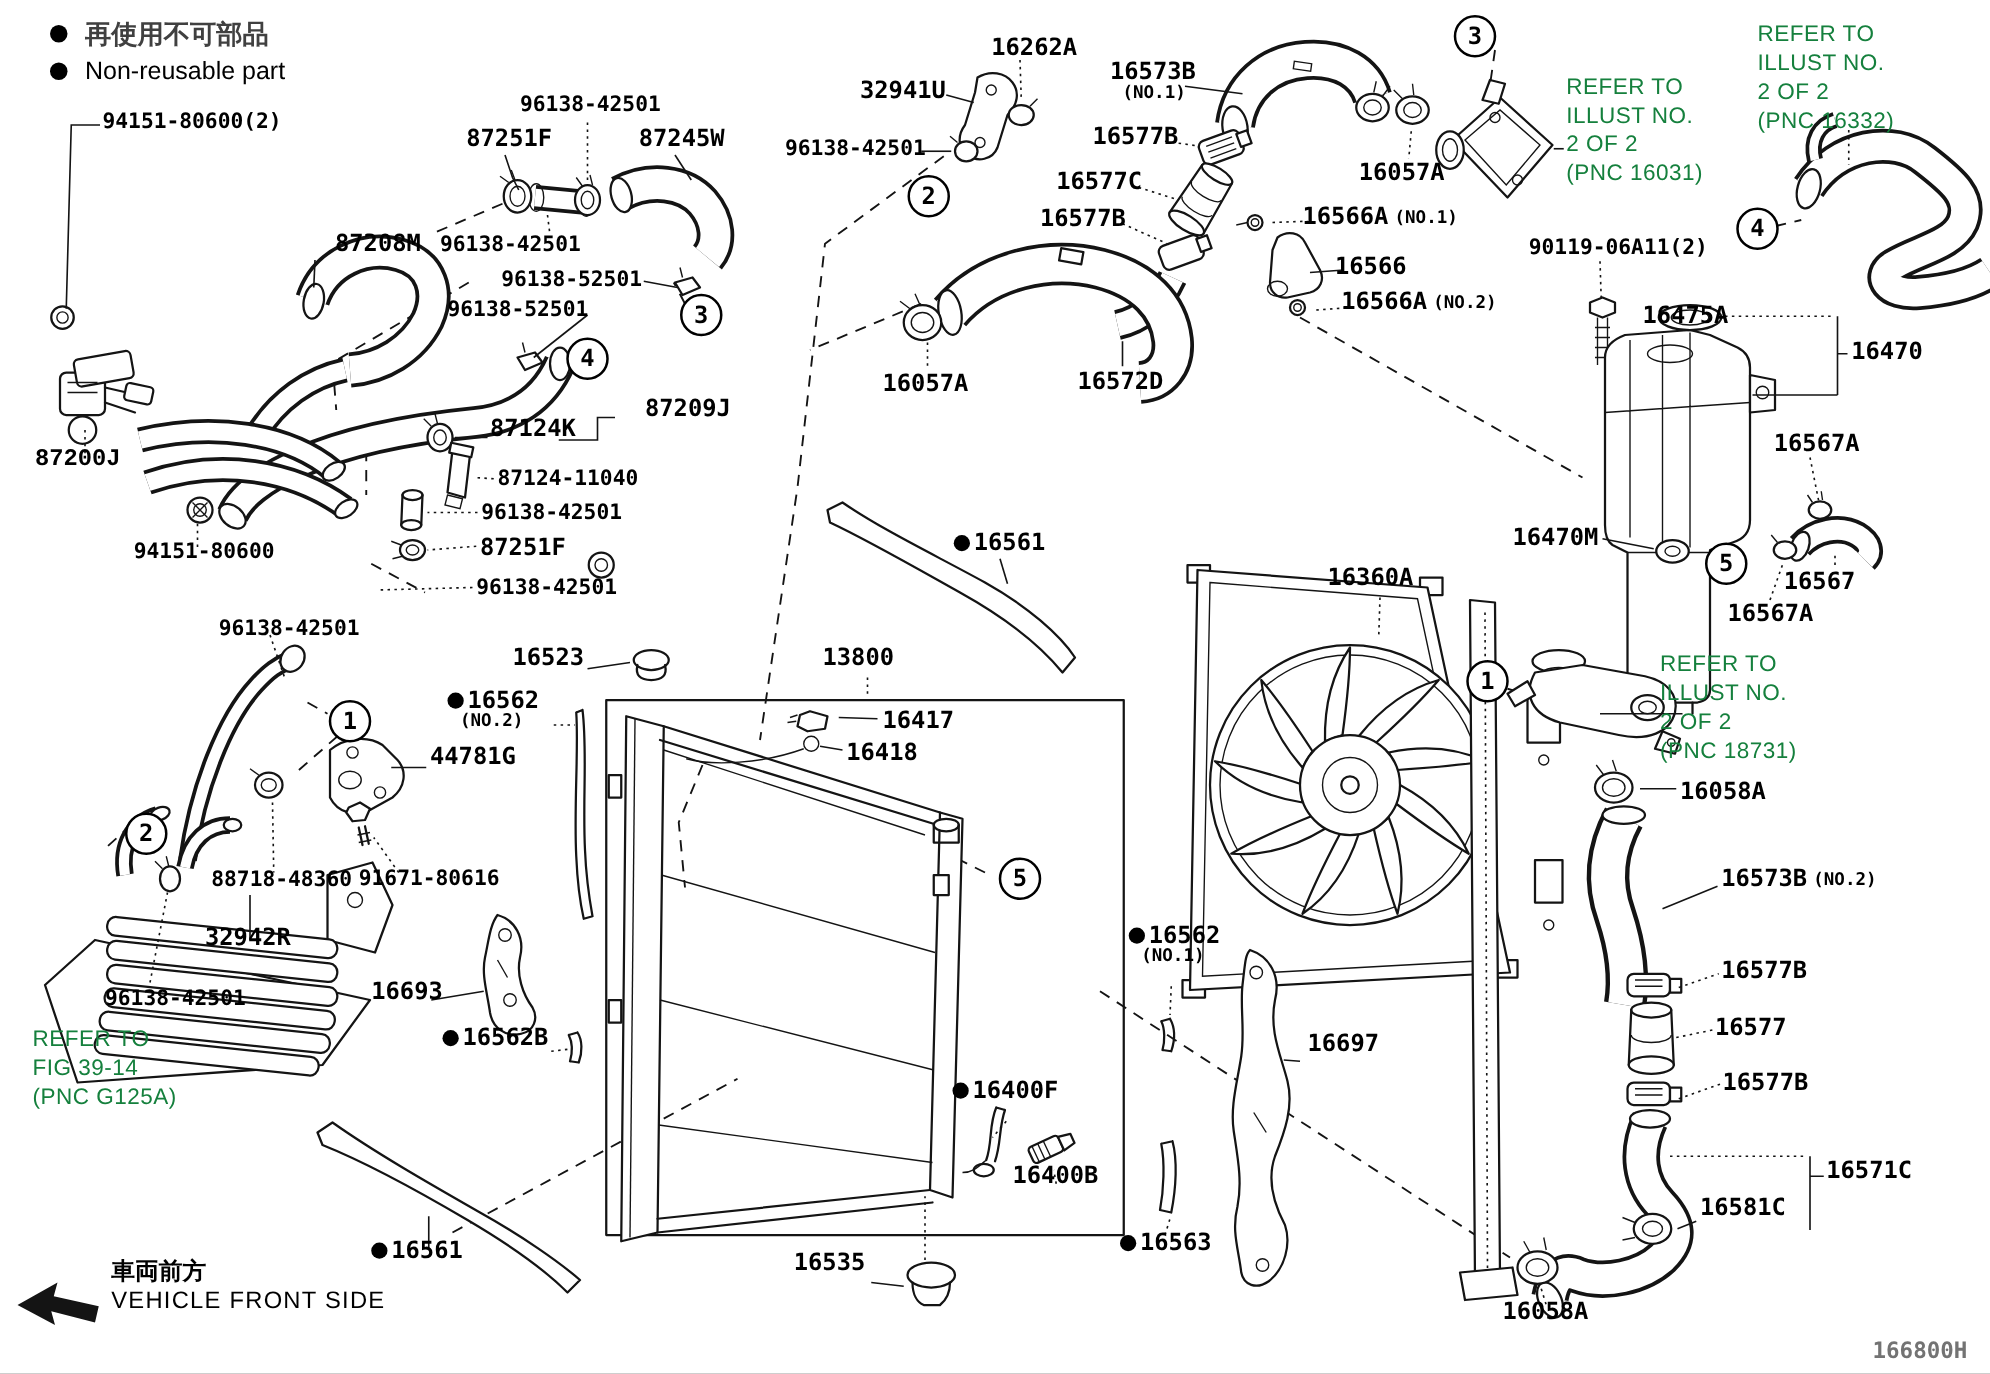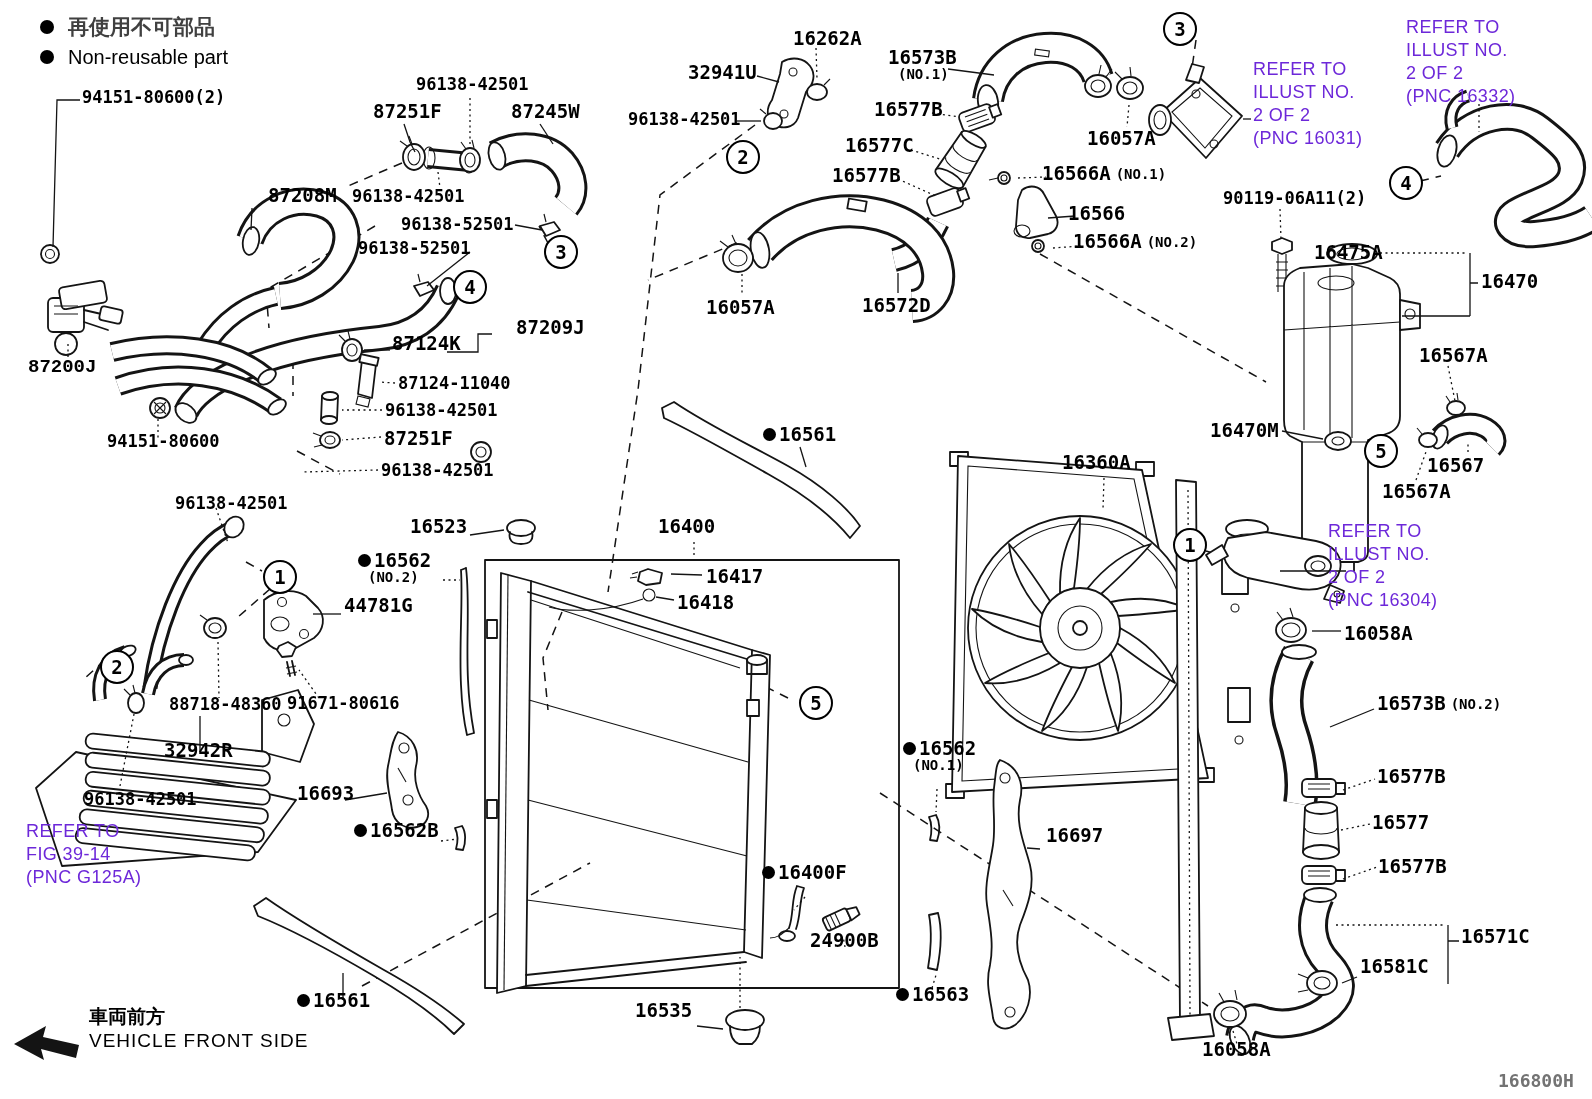--- a/index.html
+++ b/index.html
@@ -21,21 +21,21 @@
   .lbl{position:absolute;font-weight:700;font-size:19px;color:#000;line-height:1.02;white-space:nowrap;}
   .lbl.s{font-size:17px;}
   .lbl .row{display:flex;align-items:center;gap:3px;}
   .lbl .b{width:13px;height:13px;background:#000;border-radius:50%;flex:0 0 13px;}
   .lbl .suf{font-size:14px;margin-left:2px;}
   .lbl .sub{font-size:14px;margin-left:10px;}
   .callout{position:absolute;width:34px;height:34px;border:2px solid #000;border-radius:50%;
            background:#fff;display:flex;align-items:center;justify-content:center;
            font-size:19px;font-weight:700;color:#000;box-sizing:border-box;}
   .note{position:absolute;font-family:"Liberation Sans",sans-serif;font-size:18px;line-height:23px;
-        color:#6d28d9;letter-spacing:.4px;white-space:nowrap;}
+        color:#15803d;letter-spacing:.4px;white-space:nowrap;}
   .legend{position:absolute;left:40px;top:12px;}
   .legend .lrow{display:flex;align-items:center;gap:14px;height:30px;}
   .legend .b{width:14px;height:14px;background:#000;border-radius:50%;}
   .legend .jp{font-family:"DejaVu Sans",sans-serif;font-size:21px;font-weight:700;color:#404040;}
   .legend .en{font-family:"Liberation Sans",sans-serif;font-size:20px;color:#000;}
   .front-note{position:absolute;left:89px;top:1004px;color:#000;}
   .front-note .jp{font-family:"DejaVu Sans",sans-serif;font-size:19px;font-weight:700;}
   .front-note .en{font-family:"Liberation Sans",sans-serif;font-size:19px;letter-spacing:1px;}
   .diagram-code{position:absolute;left:1498px;top:1070px;font-size:18px;font-weight:700;color:#737373;}
 </style>
@@ -621,21 +621,21 @@
           <span>16562B</span>
         </div>
       </div>
       <div class="lbl" style="left: 410px; top: 517px;">
         <div class="row">
           <span>16523</span>
         </div>
       </div>
       <div class="lbl" style="left: 658px; top: 517px;">
         <div class="row">
-          <span>16400</span>
+          <span>13800</span>
         </div>
       </div>
       <div class="lbl" style="left: 706px; top: 567px;">
         <div class="row">
           <span>16417</span>
         </div>
       </div>
       <div class="lbl" style="left: 677px; top: 593px;">
         <div class="row">
           <span>16418</span>
@@ -659,21 +659,21 @@
         </div>
       </div>
       <div class="lbl" style="left: 762px; top: 863px;">
         <div class="row">
           <span class="b"></span>
           <span>16400F</span>
         </div>
       </div>
       <div class="lbl" style="left: 810px; top: 931px;">
         <div class="row">
-          <span>24900B</span>
+          <span>16400B</span>
         </div>
       </div>
       <div class="lbl" style="left: 896px; top: 985px;">
         <div class="row">
           <span class="b"></span>
           <span>16563</span>
         </div>
       </div>
       <div class="lbl" style="left: 903px; top: 739px;">
         <div class="row">
@@ -855,21 +855,21 @@
       <div class="note" style="left: 1406px; top: 16px;">
         <div>REFER TO</div>
         <div>ILLUST NO.</div>
         <div>2 OF 2</div>
         <div>(PNC 16332)</div>
       </div>
       <div class="note" style="left: 1328px; top: 520px;">
         <div>REFER TO</div>
         <div>ILLUST NO.</div>
         <div>2 OF 2</div>
-        <div>(PNC 16304)</div>
+        <div>(PNC 18731)</div>
       </div>
       <div class="note" style="left: 26px; top: 820px;">
         <div>REFER TO</div>
         <div>FIG 39-14</div>
         <div>(PNC G125A)</div>
       </div>
     </div>
 
 </div>
 

